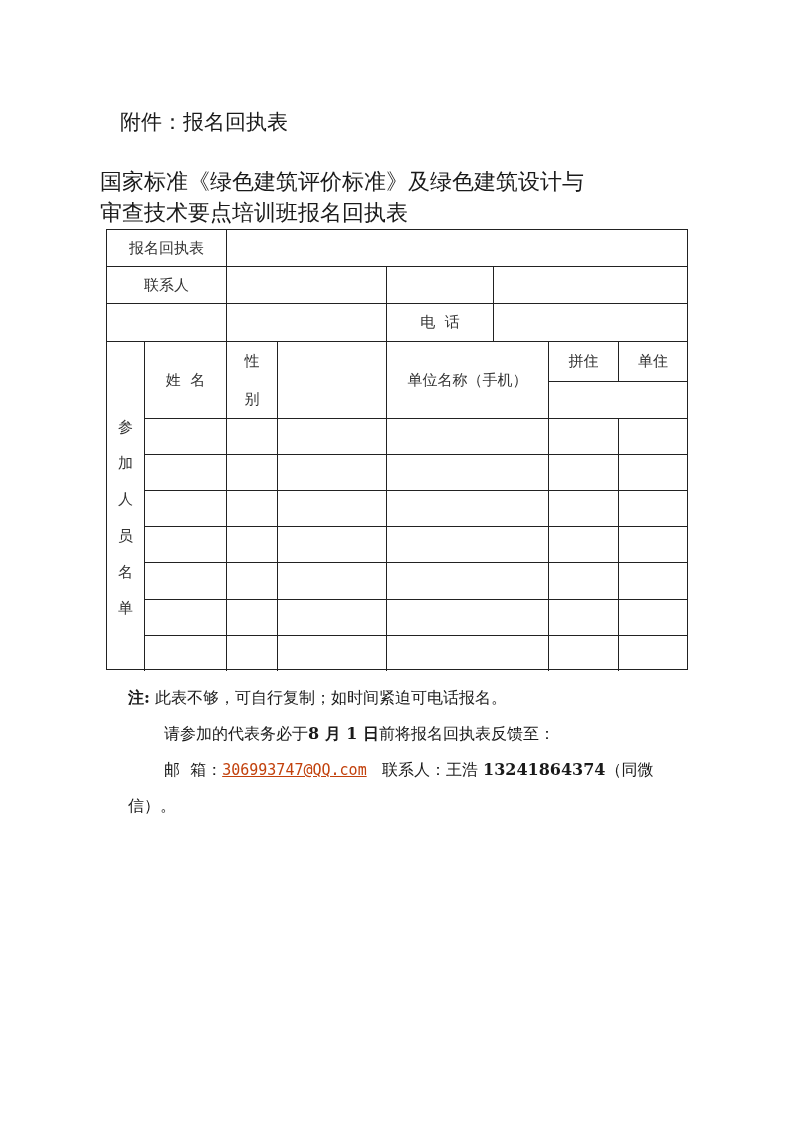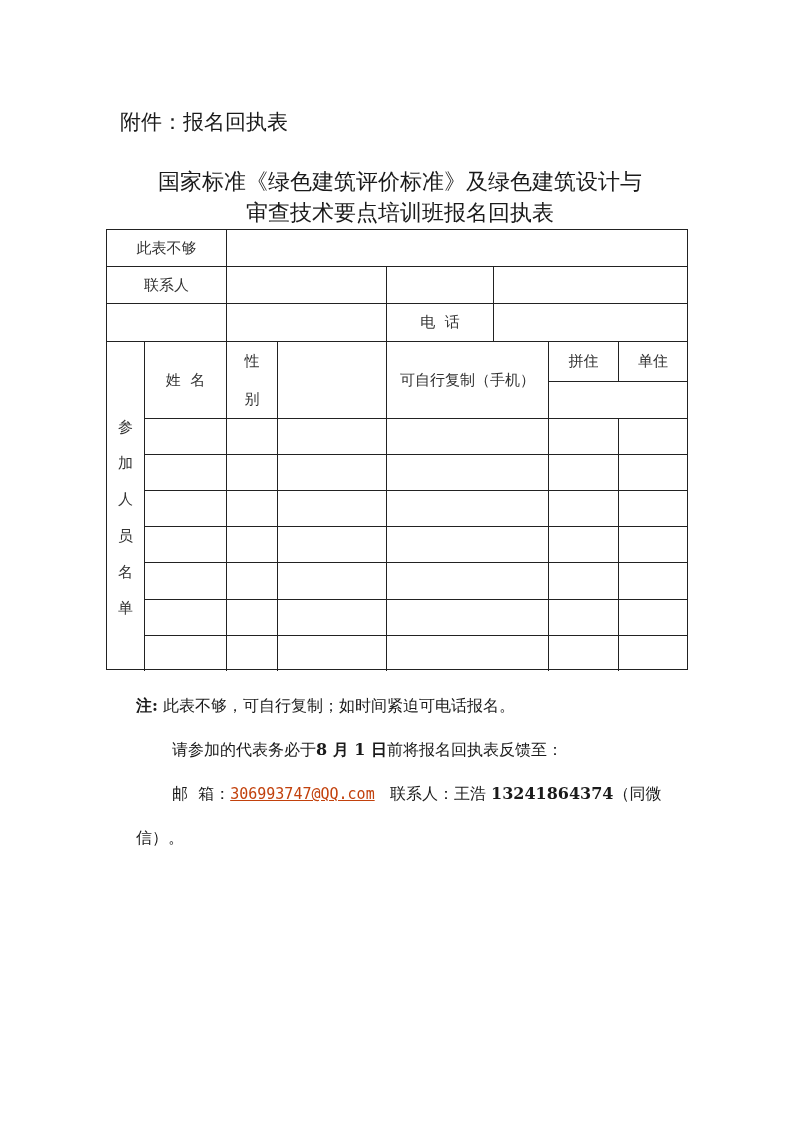--- a/index.html
+++ b/index.html
@@ -1,27 +1,27 @@
 <!DOCTYPE html>
 <html><head>
 <meta charset="utf-8">
 <style>
   html, body { margin:0; padding:0; background:#ffffff; }
   body { width:794px; height:1123px; position:relative; font-family:"DejaVu Serif","Liberation Serif",serif; color:#1a1a1a; overflow:hidden; }
   .attach { position:absolute; left:120px; top:108px; font-size:21px; font-family:"DejaVu Sans","Liberation Sans",sans-serif; }
-  .title { position:absolute; left:100px; width:600px; text-align:center; font-size:22px; line-height:32px; font-family:"DejaVu Sans","Liberation Sans",sans-serif; }
+  .title { position:absolute; left:100px; width:600px; text-align:left; font-size:22px; line-height:32px; font-family:"DejaVu Sans","Liberation Sans",sans-serif; }
   .title.l1 { top:166px; }
   .title.l2 { top:197px; }
   .tbl { position:absolute; left:106px; top:229px; width:582px; height:441px; border:1.5px solid #222; box-sizing:border-box; }
   .ln { position:absolute; background:#222; }
   .h { height:1.3px; }
   .v { width:1.3px; }
   .cell { position:absolute; display:flex; align-items:center; justify-content:center; font-size:15px; color:#333; text-align:center; }
   .notes { position:absolute; left:120px; top:676px; width:560px; font-size:16px; line-height:28px; }
-  .notes p { margin:16px; }
+  .notes p { margin:8px; }
   .notes .indent { padding-left:36px; }
   .notes b { font-weight:bold; }
   .link { color:#c2410c; text-decoration:underline; font-family:"DejaVu Sans Mono","Liberation Mono",monospace; font-size:15px; }
 </style>
 </head>
 <body>
 
 <div class="attach">附件：报名回执表</div>
 <div class="title l1">国家标准《绿色建筑评价标准》及绿色建筑设计与</div>
 <div class="title l2">审查技术要点培训班报名回执表</div>
@@ -44,21 +44,21 @@
   <div class="ln v" style="left:279px;top:36px;height:75px"></div>
   <div class="ln v" style="left:386px;top:36px;height:75px"></div>
   <div class="ln v" style="left:37px;top:111px;height:330px"></div>
   <div class="ln v" style="left:119px;top:111px;height:330px"></div>
   <div class="ln v" style="left:170px;top:111px;height:330px"></div>
   <div class="ln v" style="left:279px;top:111px;height:330px"></div>
   <div class="ln v" style="left:441px;top:111px;height:330px"></div>
   <div class="ln v" style="left:511px;top:111px;height:40px"></div>
   <div class="ln v" style="left:511px;top:188px;height:253px"></div>
 
-  <div class="cell" style="left:0;top:0;width:119px;height:36px">此表不够</div>
+  <div class="cell" style="left:0;top:0;width:119px;height:36px">报名回执表</div>
   <div class="cell" style="left:120px;top:0;width:460px;height:36px"></div>
   <div class="cell" style="left:0;top:37px;width:119px;height:36px">联系人</div>
   <div class="cell" style="left:120px;top:37px;width:159px;height:36px"></div>
   <div class="cell" style="left:387px;top:37px;width:193px;height:36px"></div>
   <div class="cell" style="left:120px;top:74px;width:159px;height:37px"></div>
   <div class="cell" style="left:280px;top:74px;width:106px;height:37px;white-space:pre">电  话</div>
   <div class="cell" style="left:387px;top:74px;width:193px;height:37px"></div>
 
   <div class="cell" style="left:0;top:188px;width:37px;height:200px;flex-direction:column;justify-content:space-between;">
     <span>参</span>
@@ -67,21 +67,21 @@
     <span>员</span>
     <span>名</span>
     <span>单</span>
   </div>
 
   <div class="cell" style="left:38px;top:112px;width:81px;height:76px;white-space:pre">姓  名</div>
   <div class="cell" style="left:120px;top:112px;width:50px;height:76px;flex-direction:column;justify-content:space-around">
     <span>性</span>
     <span>别</span>
   </div>
-  <div class="cell" style="left:280px;top:112px;width:161px;height:76px">可自行复制（手机）</div>
+  <div class="cell" style="left:280px;top:112px;width:161px;height:76px">单位名称（手机）</div>
   <div class="cell" style="left:442px;top:112px;width:69px;height:39px">拼住</div>
   <div class="cell" style="left:512px;top:112px;width:68px;height:39px">单住</div>
 </div>
 
 <div class="notes">
   <p><b>注:</b> <span>此表不够，可自行复制；如时间紧迫可电话报名。</span></p>
   <p class="indent"><span>请参加的代表务必于</span><b>8 月 1 日</b><span>前将报名回执表反馈至：</span></p>
   <p class="indent"><span style="white-space:pre">邮  箱：</span><span class="link">306993747@QQ.com</span>&nbsp;&nbsp;&nbsp;<span>联系人：王浩</span> <b>13241864374</b><span>（同微</span></p>
   <p><span>信）。</span></p>
 </div>

